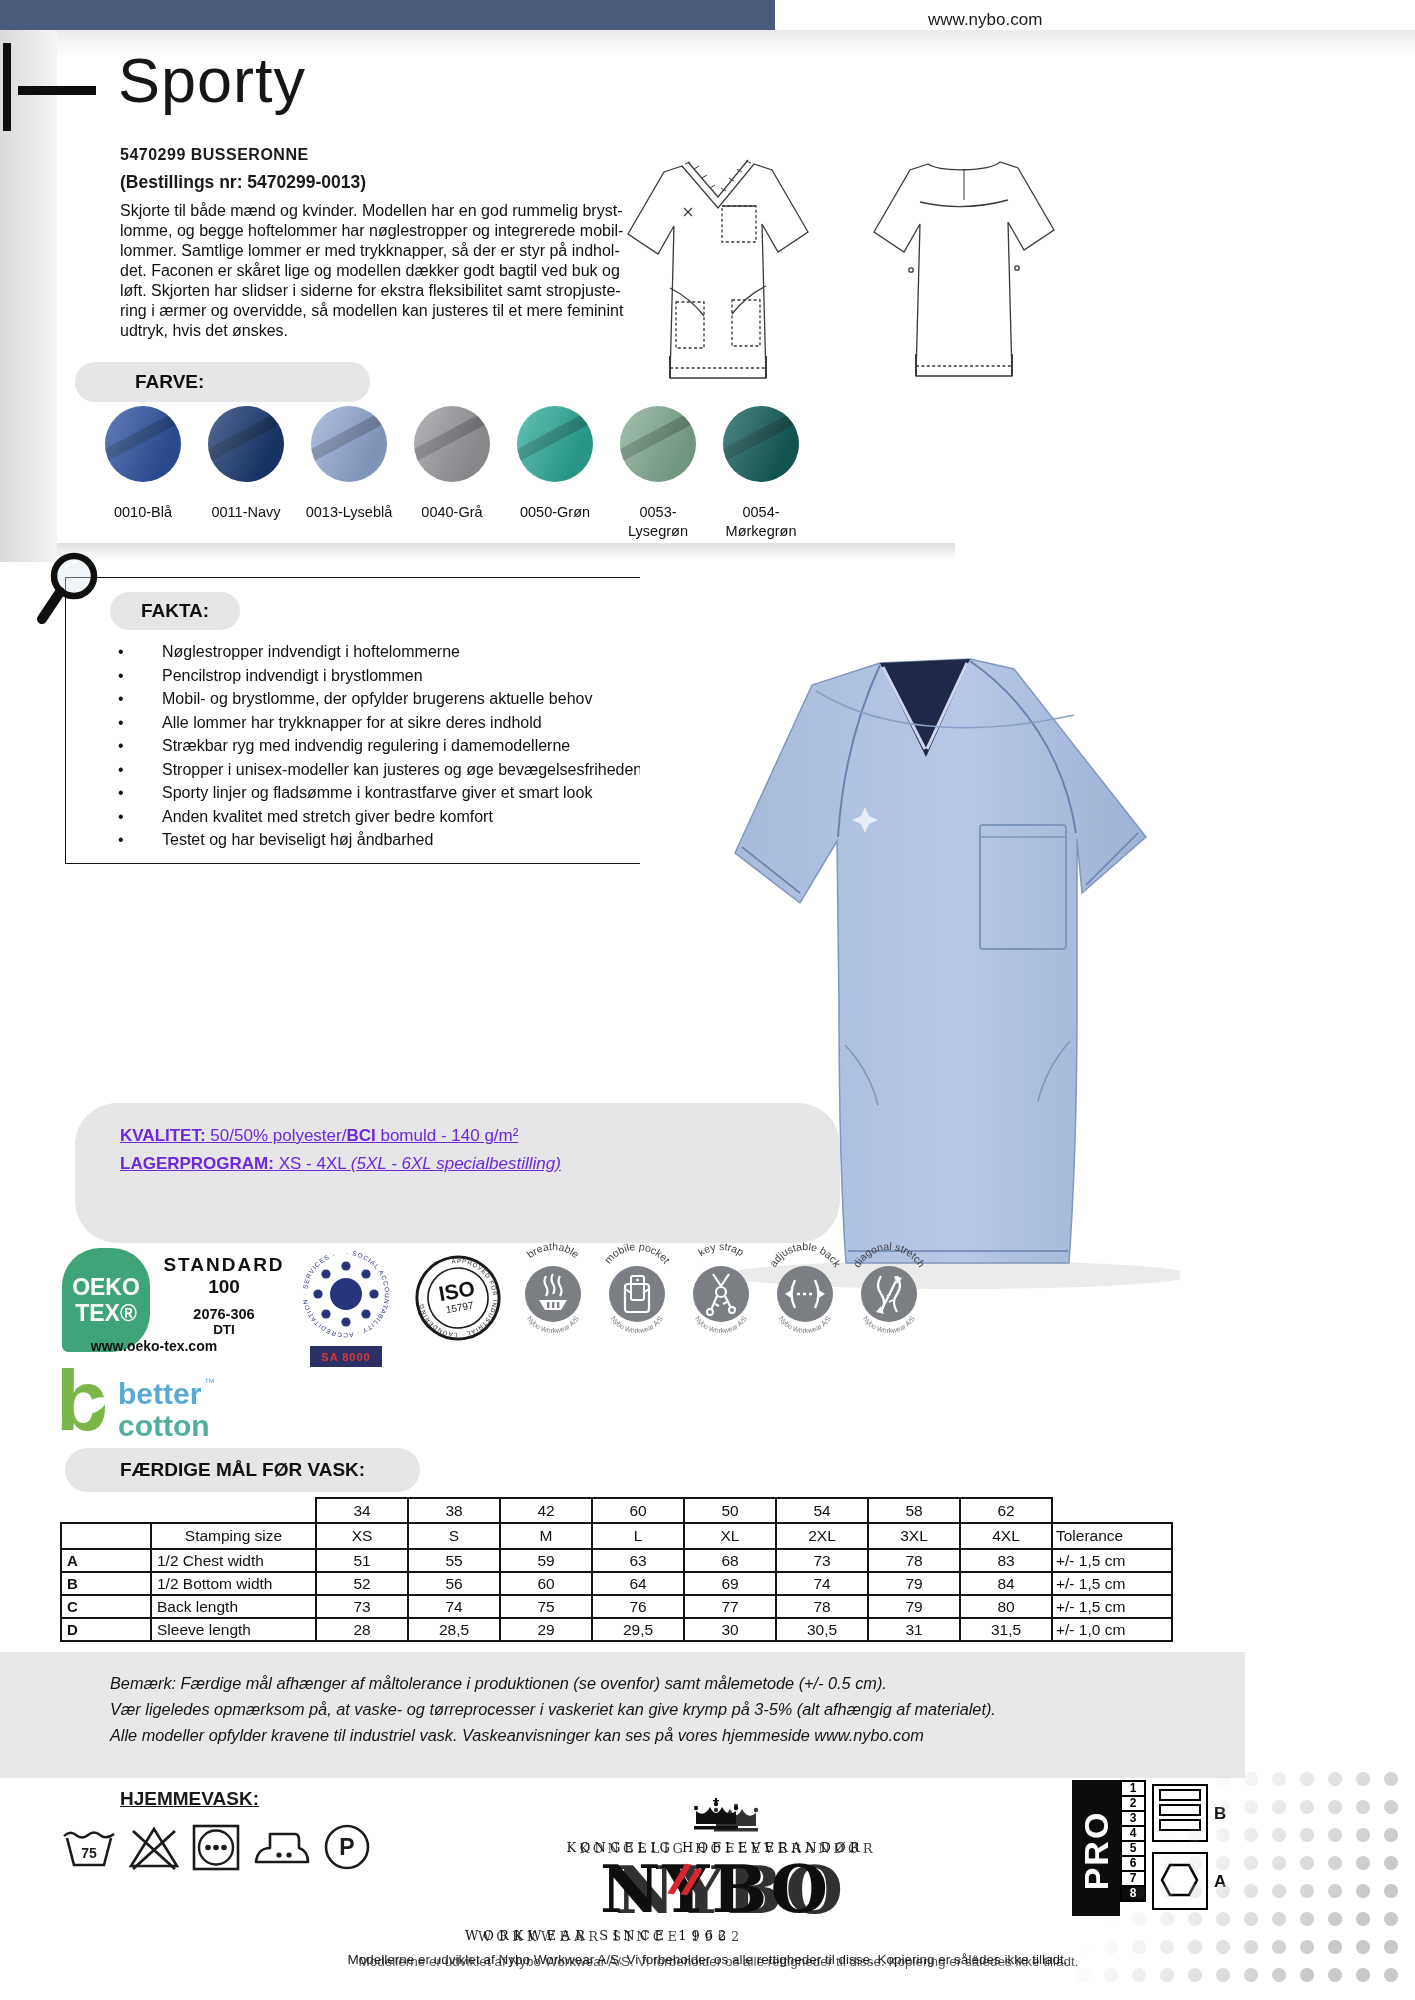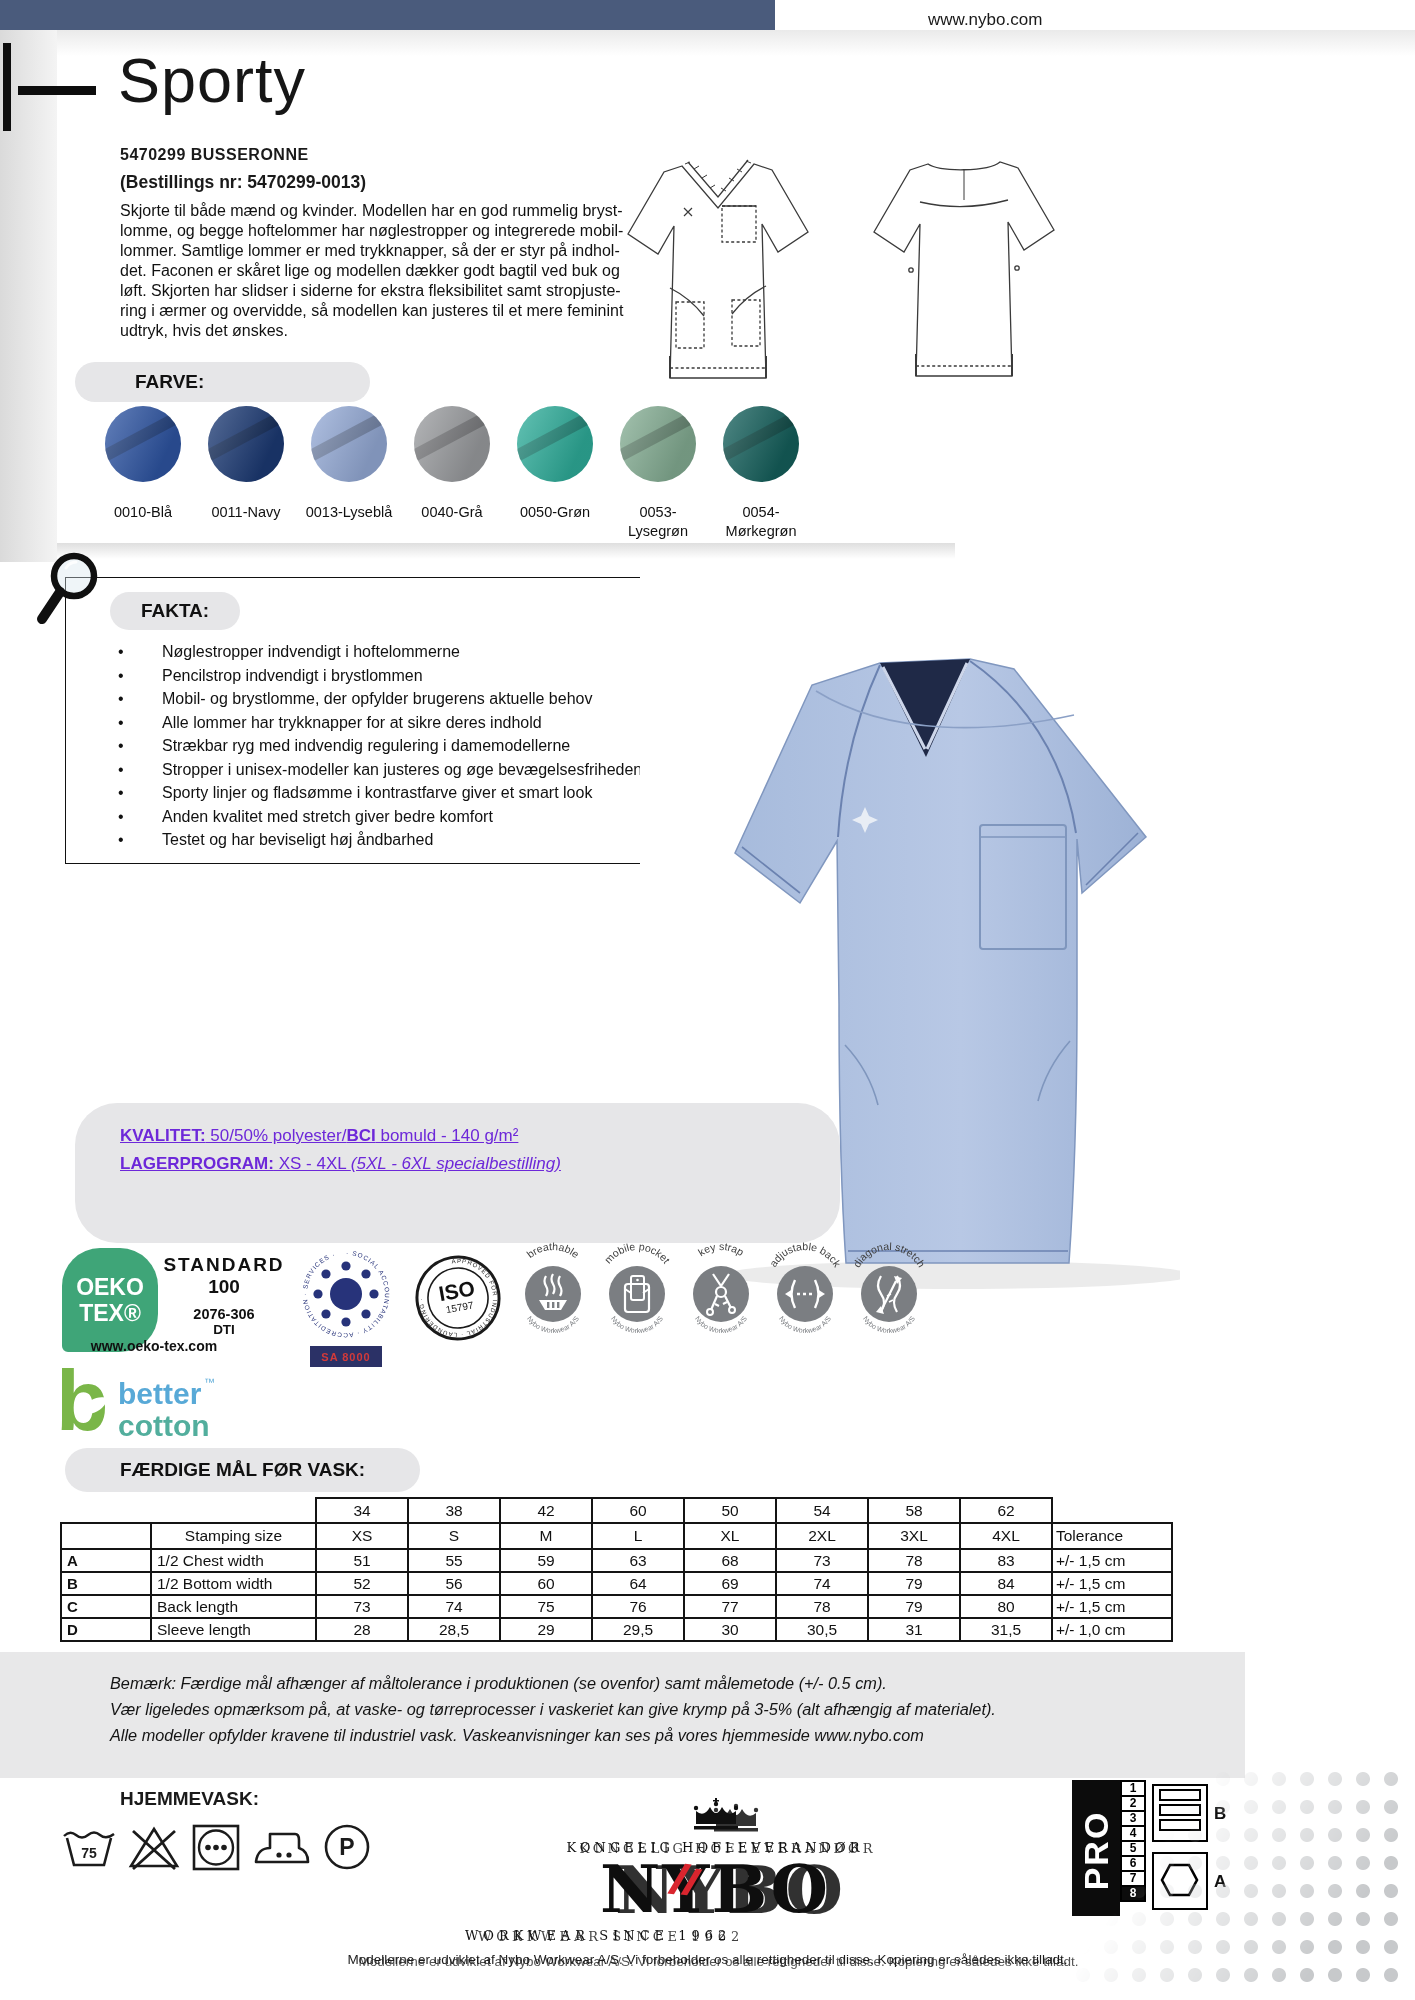--- a/index.html
+++ b/index.html
@@ -35,40 +35,40 @@
   
   .fakta-box{left:65px;top:577px;width:590px;height:285px;border:1.5px solid #111;}
   .bullets{left:112px;top:642px;width:545px;list-style:none;margin:0;padding:0;font-size:16px;color:#111;}
   .bullets li{position:relative;padding-left:50px;margin-bottom:3.5px;line-height:20px;}
   .bullets li::before{content:"•";position:absolute;left:6px;top:0;}
   
   .kv-box{left:75px;top:1103px;width:765px;height:140px;background:#e6e6e8;border-radius:42px;}
   .kv-text{left:120px;top:1122px;font-size:17px;line-height:27.5px;color:#6d28d9;text-decoration:underline;}
   .b{font-weight:bold;} .i{font-style:italic;}
   
-  .oeko{left:62px;top:1248px;width:96px;height:104px;background:#3fa578;border-radius:38px 38px 38px 6px;
+  .oeko{left:62px;top:1248px;width:88px;height:104px;background:#3fa578;border-radius:38px 38px 38px 6px;
         color:#fff;font-weight:bold;font-size:23px;line-height:26px;display:flex;flex-direction:column;
         align-items:center;justify-content:center;text-align:center;}
   .std{left:154px;top:1254px;width:140px;text-align:center;font-weight:bold;color:#111;}
   .std .l1{font-size:19px;letter-spacing:2px;} .std .l2{font-size:19px;}
   .std .l3{font-size:14.5px;margin-top:8px;} .std .l4{font-size:13.5px;}
   .oeko-url{left:64px;top:1338px;width:180px;text-align:center;font-weight:bold;font-size:14px;color:#111;}
   .iconrow{left:513px;top:1238px;display:flex;gap:4px;}
   
   .mtab{position:absolute;left:60px;top:1497px;border-collapse:collapse;table-layout:fixed;font-size:15.5px;color:#111;}
   .mtab td{border:2px solid #141414;text-align:center;padding:0 5px;height:21px;white-space:nowrap;overflow:hidden;}
   .mtab td.ghost{border:none;}
   .mtab .cl{font-weight:bold;text-align:left;font-size:15px;}
   .mtab .cn{text-align:left;border-radius:8px;}
   .mtab .ct{text-align:left;padding-left:3px;}
   
   .noteband{left:0;top:1652px;width:1245px;height:126px;background:#e8e8e9;}
   .notelines{left:110px;top:1670px;font-size:16.3px;font-style:italic;line-height:26px;color:#141414;}
   
-  .wash-h{left:120px;top:1788px;font-size:19px;font-weight:bold;}
+  .wash-h{left:120px;top:1788px;font-size:19px;font-weight:bold;text-decoration:underline;}
   .washrow{left:60px;top:1822px;display:flex;gap:10px;align-items:center;}
   
   .ghosted{text-shadow:13px 1px 0 rgba(30,30,30,.85);}
   .royal{left:465px;top:1840px;width:500px;text-align:center;font-family:"DejaVu Serif",serif;
          font-size:13px;letter-spacing:4px;color:#111;}
   .nybo{left:465px;top:1850px;width:500px;text-align:center;font-family:"DejaVu Serif",serif;
         font-weight:bold;font-size:66px;letter-spacing:2px;color:#0e0e0e;text-shadow:15px 1px 0 rgba(20,20,20,.88);}
   .since{left:465px;top:1928px;width:500px;font-family:"DejaVu Serif",serif;
          font-size:13px;letter-spacing:5px;color:#111;}
   .redmark{position:absolute;width:7px;height:30px;background:#d9252e;transform:skewX(-26deg) rotate(6deg);}

